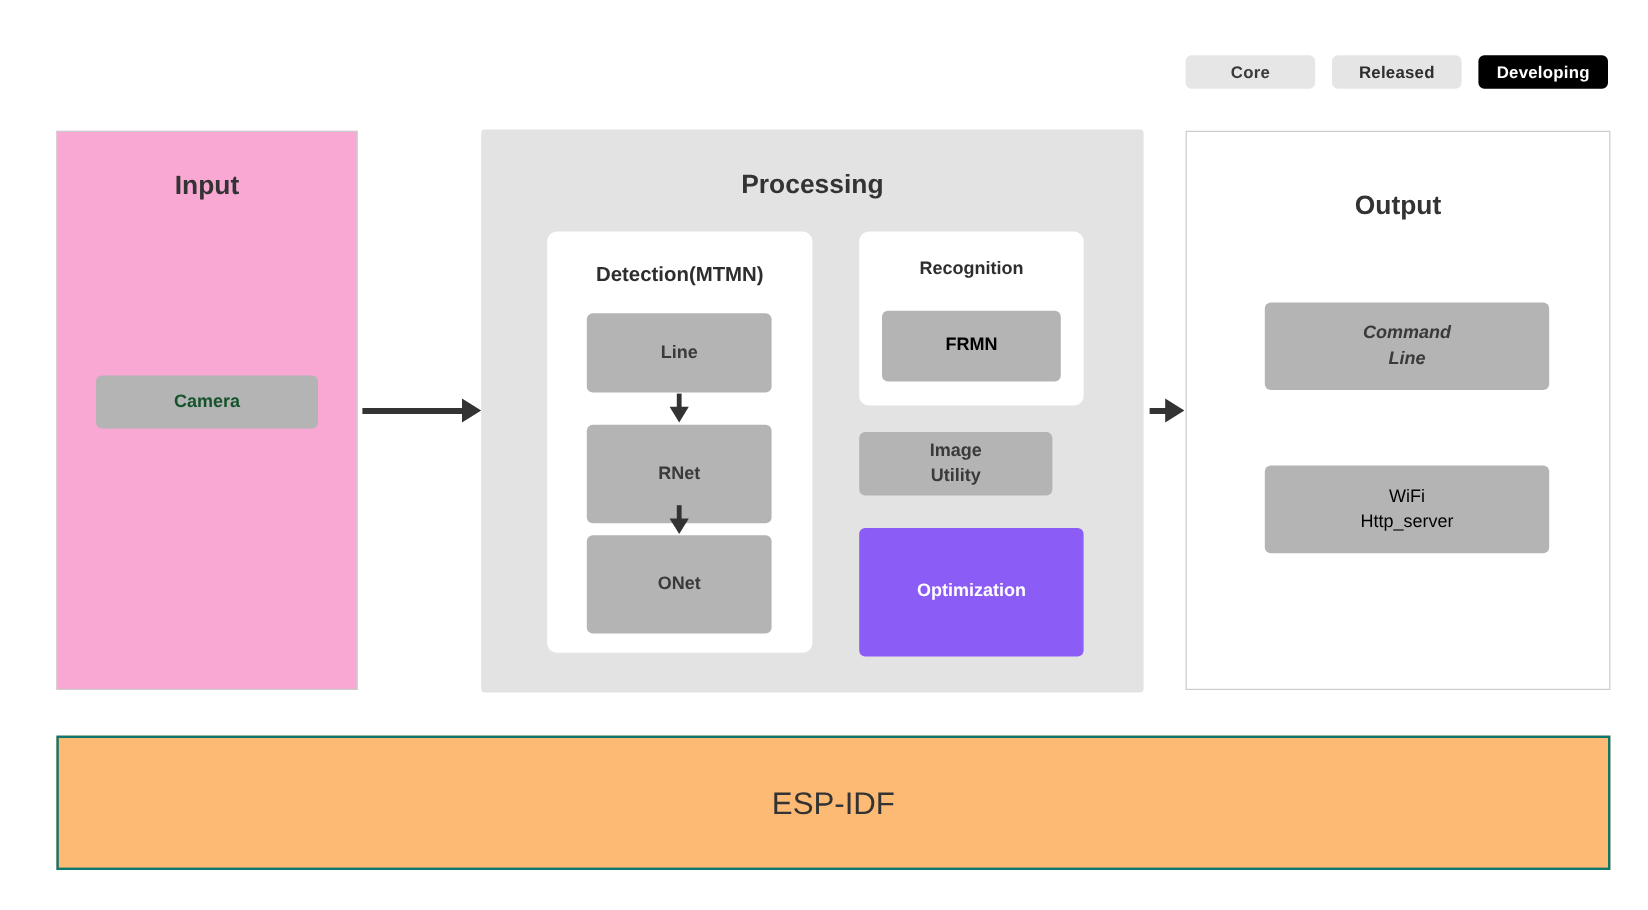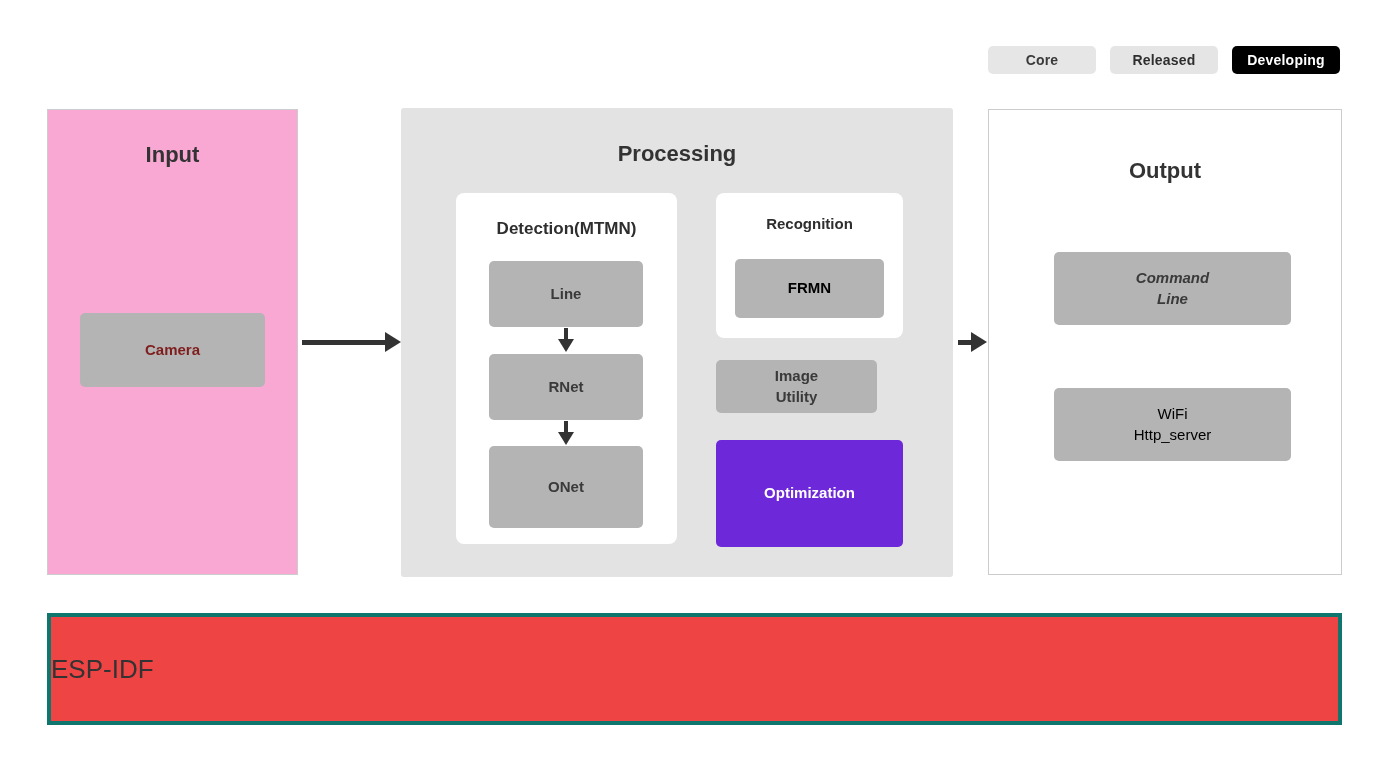--- a/index.html
+++ b/index.html
@@ -83,29 +83,29 @@
     position: absolute;
     box-sizing: border-box;
     border-radius: 5px;
     display: flex;
     align-items: center;
     justify-content: center;
     text-align: center;
     line-height: 1.35;
   }
   .box-gray  { background: #b4b4b4; }
-  .box-black { background: #6d28d9; color: #ffffff; }
+  .box-black { background: #8b5cf6; color: #ffffff; }
 
   
   #camera-box {
     left: 80px; top: 313px;
-    width: 185px; height: 74px;
-    font-size: 15px;
-    font-weight: bold;
-    color: #7f1d1d;
+    width: 185px; height: 44px;
+    font-size: 15px;
+    font-weight: bold;
+    color: #14532d;
   }
 
   
   .inner-card {
     position: absolute;
     background: #ffffff;
     border-radius: 8px;
     box-sizing: border-box;
   }
   .inner-card-title {
@@ -121,21 +121,21 @@
   }
   #detection-card .inner-card-title { margin-top: 26px; }
 
   #recognition-card {
     left: 716px; top: 193px;
     width: 187px; height: 145px;
   }
   #recognition-card .inner-card-title { margin-top: 22px; font-size: 15px; }
 
   #pnet-box { left: 489px; top: 261px; width: 154px; height: 66px; }
-  #rnet-box { left: 489px; top: 354px; width: 154px; height: 66px; }
+  #rnet-box { left: 489px; top: 354px; width: 154px; height: 82px; }
   #onet-box { left: 489px; top: 446px; width: 154px; height: 82px; }
   .net-label {
     font-size: 15px;
     font-weight: bold;
     color: #3a3a3a;
   }
 
   #frmn-box {
     left: 735px; top: 259px;
     width: 149px; height: 59px;
@@ -218,26 +218,26 @@
   #arrow-pnet-rnet { left: 558px; top: 328px; }
   #arrow-pnet-rnet .shaft { height: 12px; }
   #arrow-rnet-onet { left: 558px; top: 421px; }
   #arrow-rnet-onet .shaft { height: 12px; }
 
   
   #esp-idf-panel {
     position: absolute;
     left: 47px; top: 613px;
     width: 1295px; height: 112px;
-    background: #ef4444;
-    border: 4px solid #0f766e;
-    box-sizing: border-box;
-    display: flex;
-    align-items: center;
-    justify-content: flex-start;
+    background: #fdba74;
+    border: 2px solid #0f766e;
+    box-sizing: border-box;
+    display: flex;
+    align-items: center;
+    justify-content: center;
   }
   #esp-idf-label {
     font-size: 26px;
     font-weight: normal;
     color: #333333;
   }
 </style>
 </head>
 <body>
 

